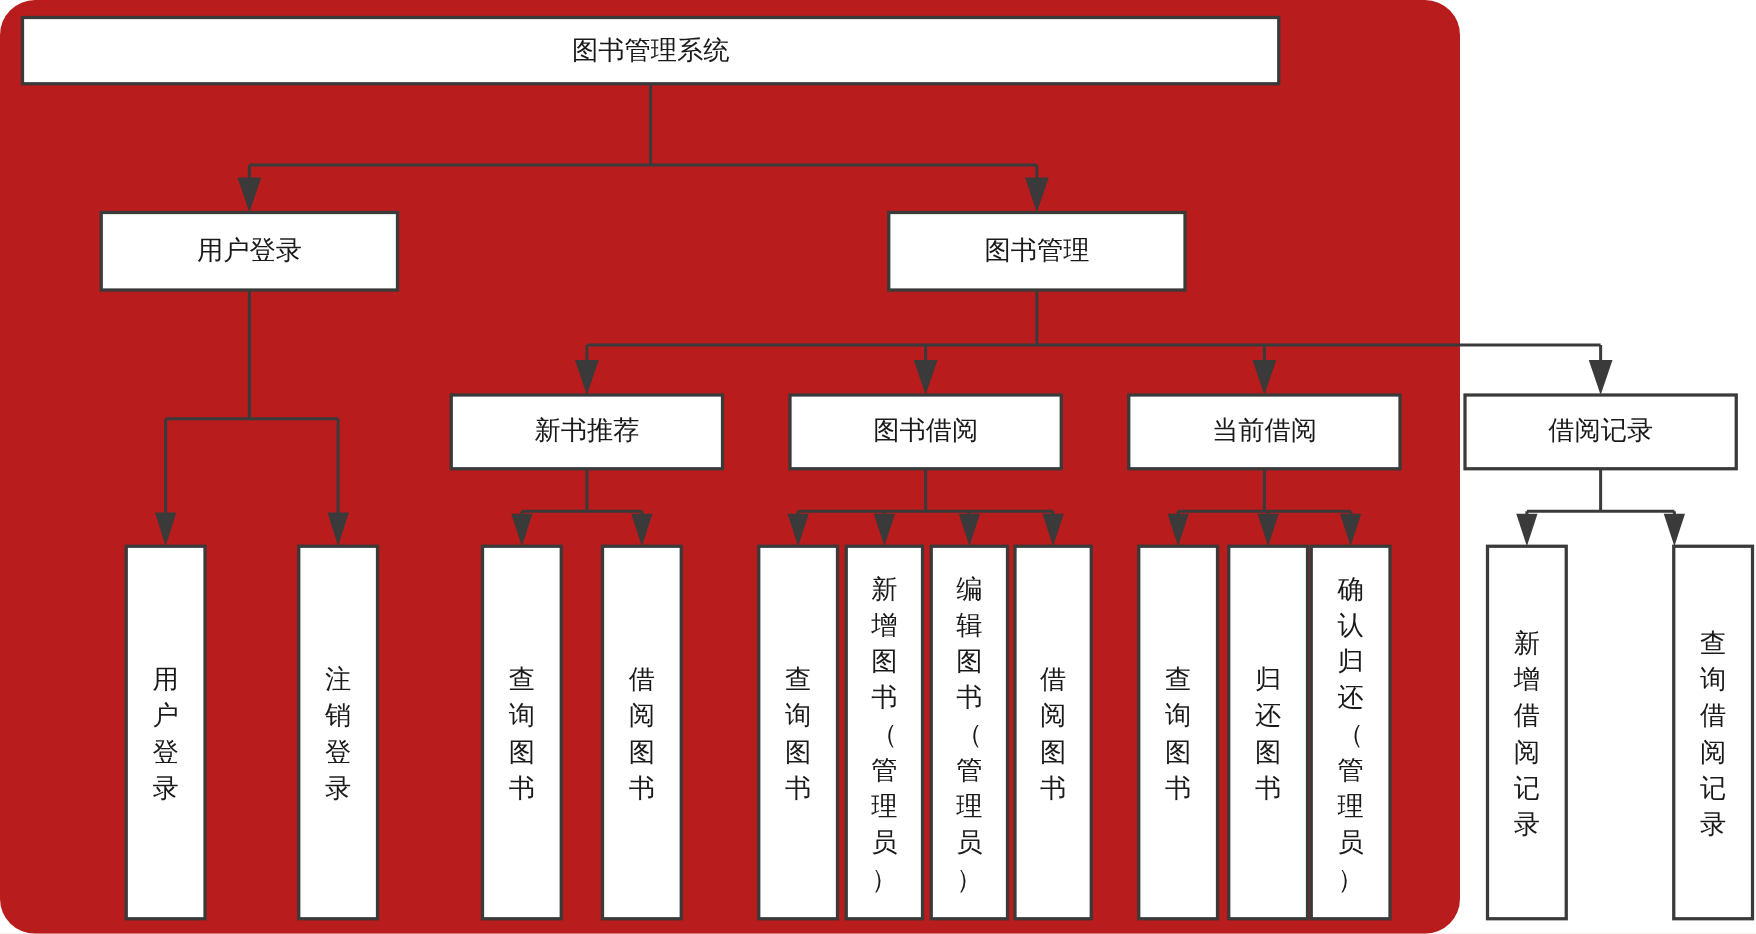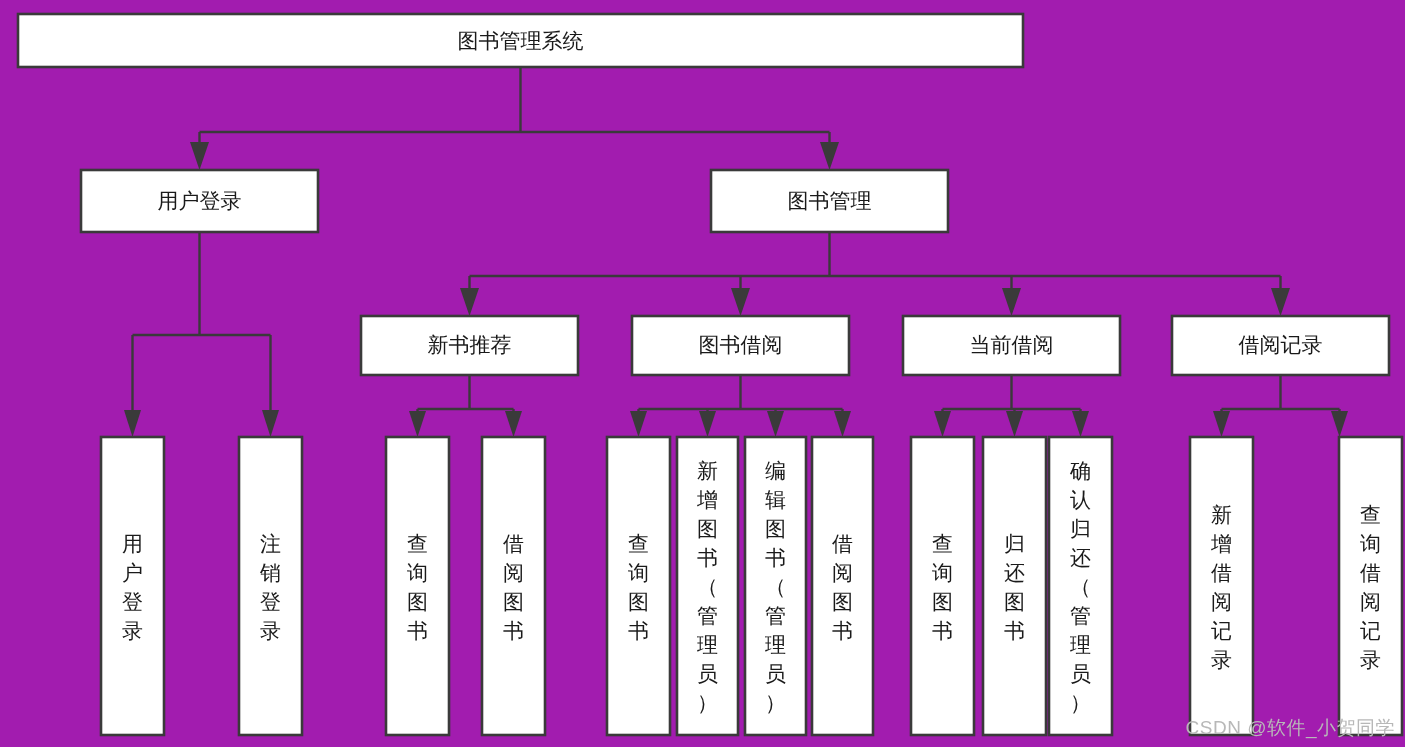--- a/index.html
+++ b/index.html
@@ -8,23 +8,24 @@
     background: #ffffff;
   }
   body {
     width: 1405px;
     height: 747px;
     font-family: "Liberation Sans", "DejaVu Sans", sans-serif;
     overflow: hidden;
   }
   #diagram-root {
     position: relative;
-    width: 1405px;
+    width: 1168px;
     height: 747px;
-    background: #a21caf;
+    background: #b91c1c;
+    border-radius: 28px;
   }
   svg.diagram-svg {
     position: absolute;
     top: 0;
     left: 0;
     width: 1405px;
     height: 747px;
   }
   .node-box {
     fill: #ffffff;
@@ -250,15 +251,14 @@
       </g>
 
       <g>
         <rect class="node-box" x="1339" y="437" width="63" height="298"></rect>
         <text class="node-label-v" x="1370.5" y="586"><tspan x="1370.5" y="521.6">查</tspan><tspan x="1370.5" y="550.6">询</tspan><tspan x="1370.5" y="579.6">借</tspan><tspan x="1370.5" y="608.6">阅</tspan><tspan x="1370.5" y="637.6">记</tspan><tspan x="1370.5" y="666.6">录</tspan></text>
       </g>
     </g>
 
   </svg>
 
-  <div class="watermark-text">CSDN @软件_小贺同学</div>
 
 </div>
 
 </body></html>

